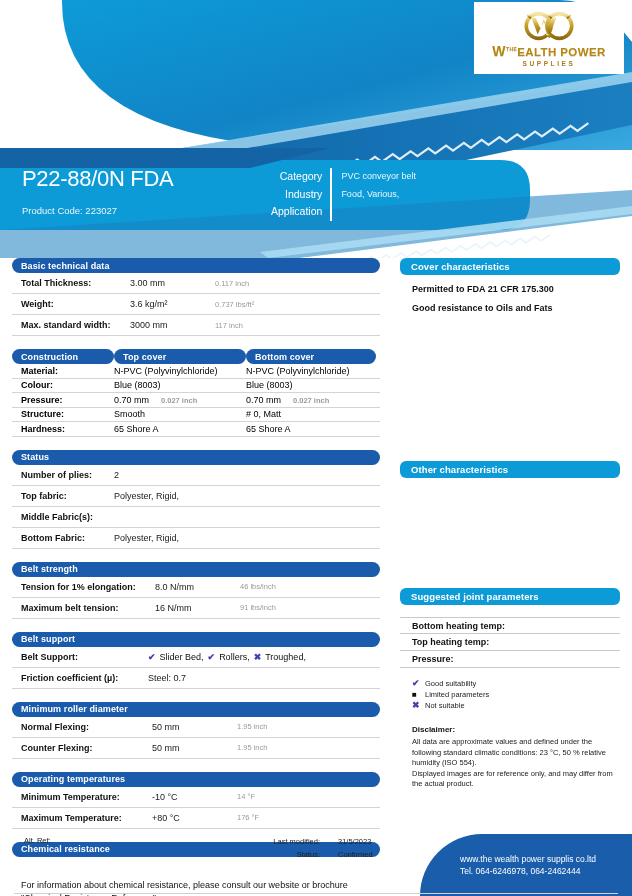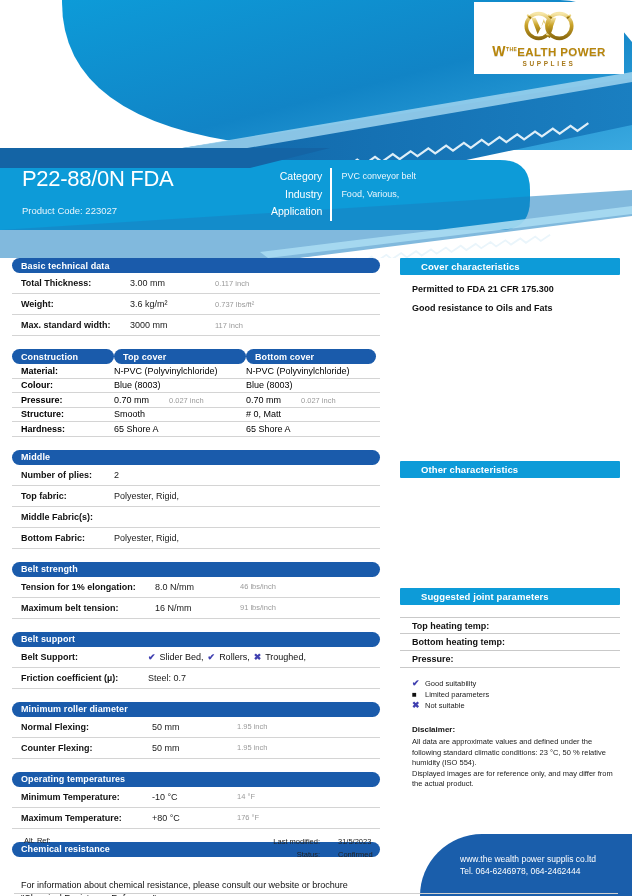--- a/index.html
+++ b/index.html
@@ -55,21 +55,21 @@
   .col-left { position: absolute; left: 12px; top: 258px; width: 368px; }
   .col-right { position: absolute; left: 400px; top: 258px; width: 220px; }
 
   
   .sec-head {
     height: 15px; border-radius: 8px; background: #1a5bab;
     color: #fff; font-size: 9px; font-weight: bold;
     display: flex; align-items: center; padding-left: 9px;
     letter-spacing: .1px;
   }
-  .sec-head.cyan { background: #0d9bd8; height: 17px; border-radius: 1px; padding-left: 21px; font-size: 9.5px; }
+  .sec-head.cyan { background: #0d9bd8; height: 17px; border-radius: 6px; padding-left: 11px; font-size: 9.5px; }
 
   .sec { margin-bottom: 13px; }
 
   
   .row {
     display: flex; align-items: center;
     height: 21px; border-bottom: 1px solid #d4d4d4;
     font-size: 9px; color: #111;
   }
   .row .lab { font-weight: bold; padding-left: 9px; }
@@ -79,21 +79,21 @@
   
   .con-heads { display: flex; }
   .con-heads .sec-head { flex: none; }
   .ch1 { width: 102px; }
   .ch2 { width: 132px; }
   .ch3 { width: 130px; }
   .con-row { display: flex; align-items: center; height: 14.5px; border-bottom: 1px solid #d4d4d4; font-size: 9px; }
   .con-row .c1 { width: 102px; font-weight: bold; padding-left: 9px; }
   .con-row .c2 { width: 132px; display: flex; align-items: baseline; }
   .con-row .c3 { width: 130px; display: flex; align-items: baseline; }
-  .con-row .alt { color: #9a9a9a; font-size: 7.5px; margin-left: 20px; }
+  .con-row .alt { color: #9a9a9a; font-size: 7.5px; margin-left: 12px; font-weight: bold; }
 
   .mark { color: #4040b0; font-weight: bold; }
   .mark-x { color: #4040b0; font-weight: bold; }
 
   
   .rc-item { font-size: 9px; font-weight: bold; color: #111; margin: 9px 0 0 12px; }
   .rc-spacer-other { height: 110px; }
   .rc-spacer-cover { height: 148px; }
 
   .joint-rows { margin-top: 12px; }
@@ -296,21 +296,21 @@
             <span class="alt"></span>
           </span>
         <span class="c3">
             <span>65  Shore A</span>
             <span class="alt"></span>
           </span>
       </div>
     </div>
 
     <div class="sec">
-      <div class="sec-head">Middle</div>
+      <div class="sec-head">Status</div>
       <div class="row">
         <span class="lab" style="width:102px">Number of plies:</span>
         <span class="val">2</span>
       </div>
       <div class="row">
         <span class="lab" style="width:102px">Top fabric:</span>
         <span class="val">Polyester, Rigid,</span>
       </div>
       <div class="row">
         <span class="lab" style="width:102px">Middle Fabric(s):</span>
@@ -402,22 +402,22 @@
 
     <div>
       <div class="sec-head cyan">Other characteristics</div>
     </div>
 
     <div class="rc-spacer-other"></div>
 
     <div>
       <div class="sec-head cyan">Suggested joint parameters</div>
       <div class="joint-rows">
+        <div class="joint-row">Bottom heating temp:</div>
         <div class="joint-row">Top heating temp:</div>
-        <div class="joint-row">Bottom heating temp:</div>
         <div class="joint-row">Pressure:</div>
       </div>
     </div>
 
     <div class="legend">
       <div class="legend-row">
         <span class="legend-ico">✔</span>
         <span>Good suitability</span>
       </div>
       <div class="legend-row">

